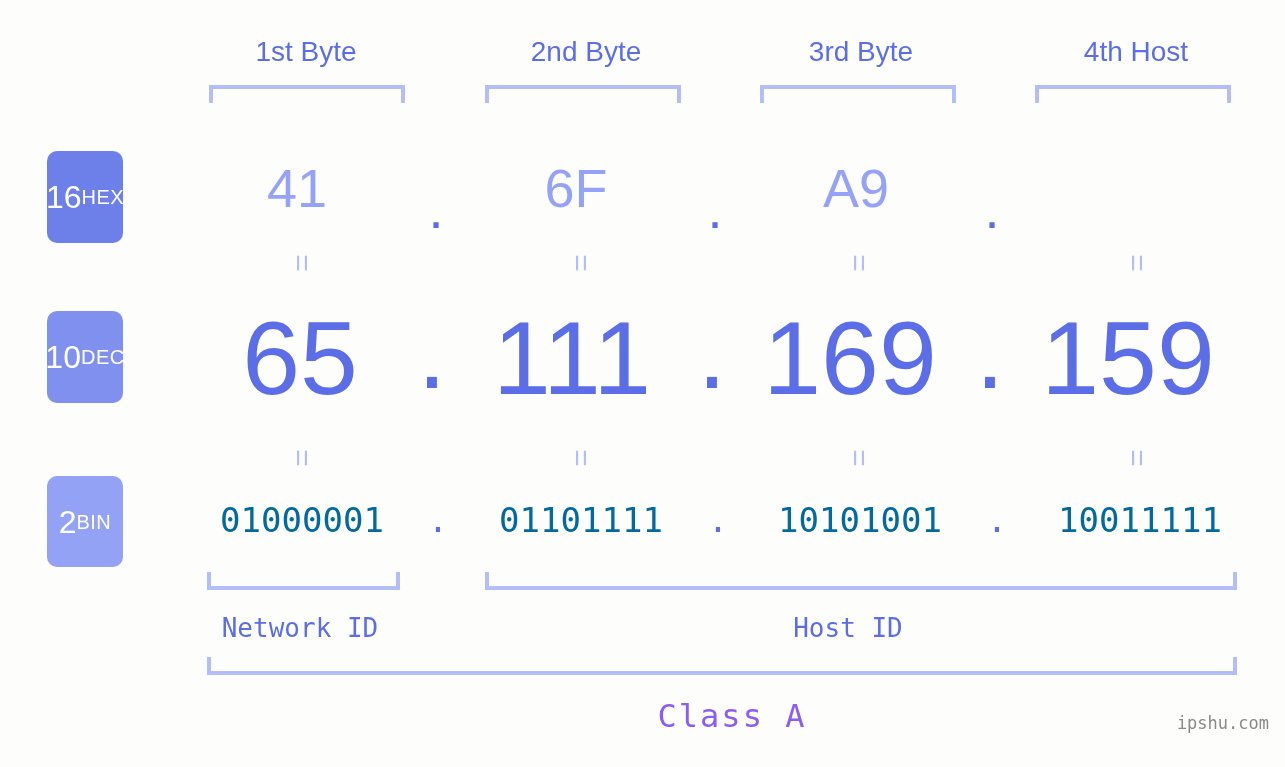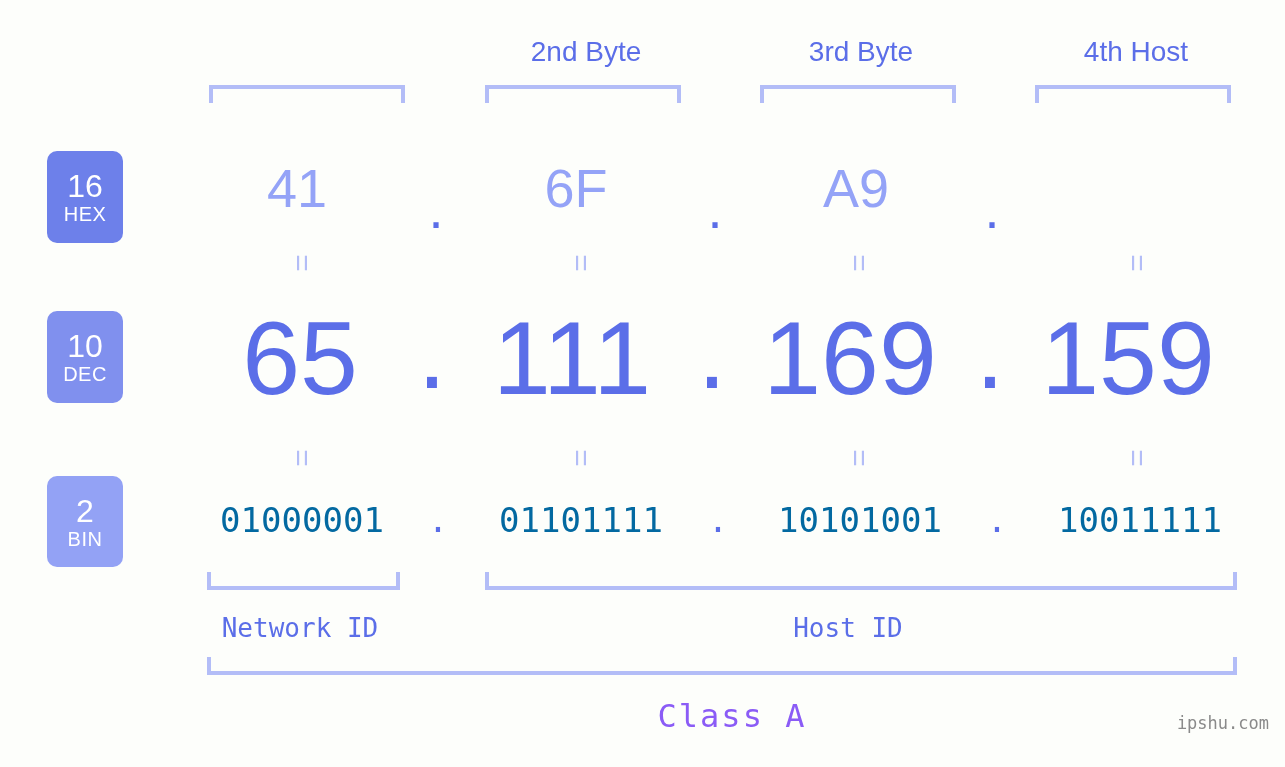--- a/index.html
+++ b/index.html
@@ -53,21 +53,21 @@
   
   .badge {
     position: absolute;
     left: 47px;
     width: 76px;
     border-radius: 10px;
     color: #ffffff;
     text-align: center;
     font-family: "Liberation Sans", sans-serif;
     display: flex;
-    flex-direction: column;
+    flex-direction: row;
     align-items: center;
     justify-content: center;
   }
   .badge .num {
     font-size: 32px;
     line-height: 34px;
     font-weight: 400;
   }
   .badge .nm {
     font-size: 20px;
@@ -194,20 +194,21 @@
     font-size: 17px;
     color: #8a8a8a;
     white-space: nowrap;
   }
 </style>
 </head>
 <body>
 
 <div id="stage">
 
+  <div class="byte-label" style="left:176px; width:260px;">1st Byte</div>
   <div class="byte-label" style="left:456px; width:260px;">2nd Byte</div>
   <div class="byte-label" style="left:731px; width:260px;">3rd Byte</div>
   <div class="byte-label" style="left:1006px; width:260px;">4th Host</div>
 
   <div class="bracket-down" style="left:209px; top:85px; width:196px;"></div>
   <div class="bracket-down" style="left:485px; top:85px; width:196px;"></div>
   <div class="bracket-down" style="left:760px; top:85px; width:196px;"></div>
   <div class="bracket-down" style="left:1035px; top:85px; width:196px;"></div>
 
   <div class="badge" id="badge-hex">

